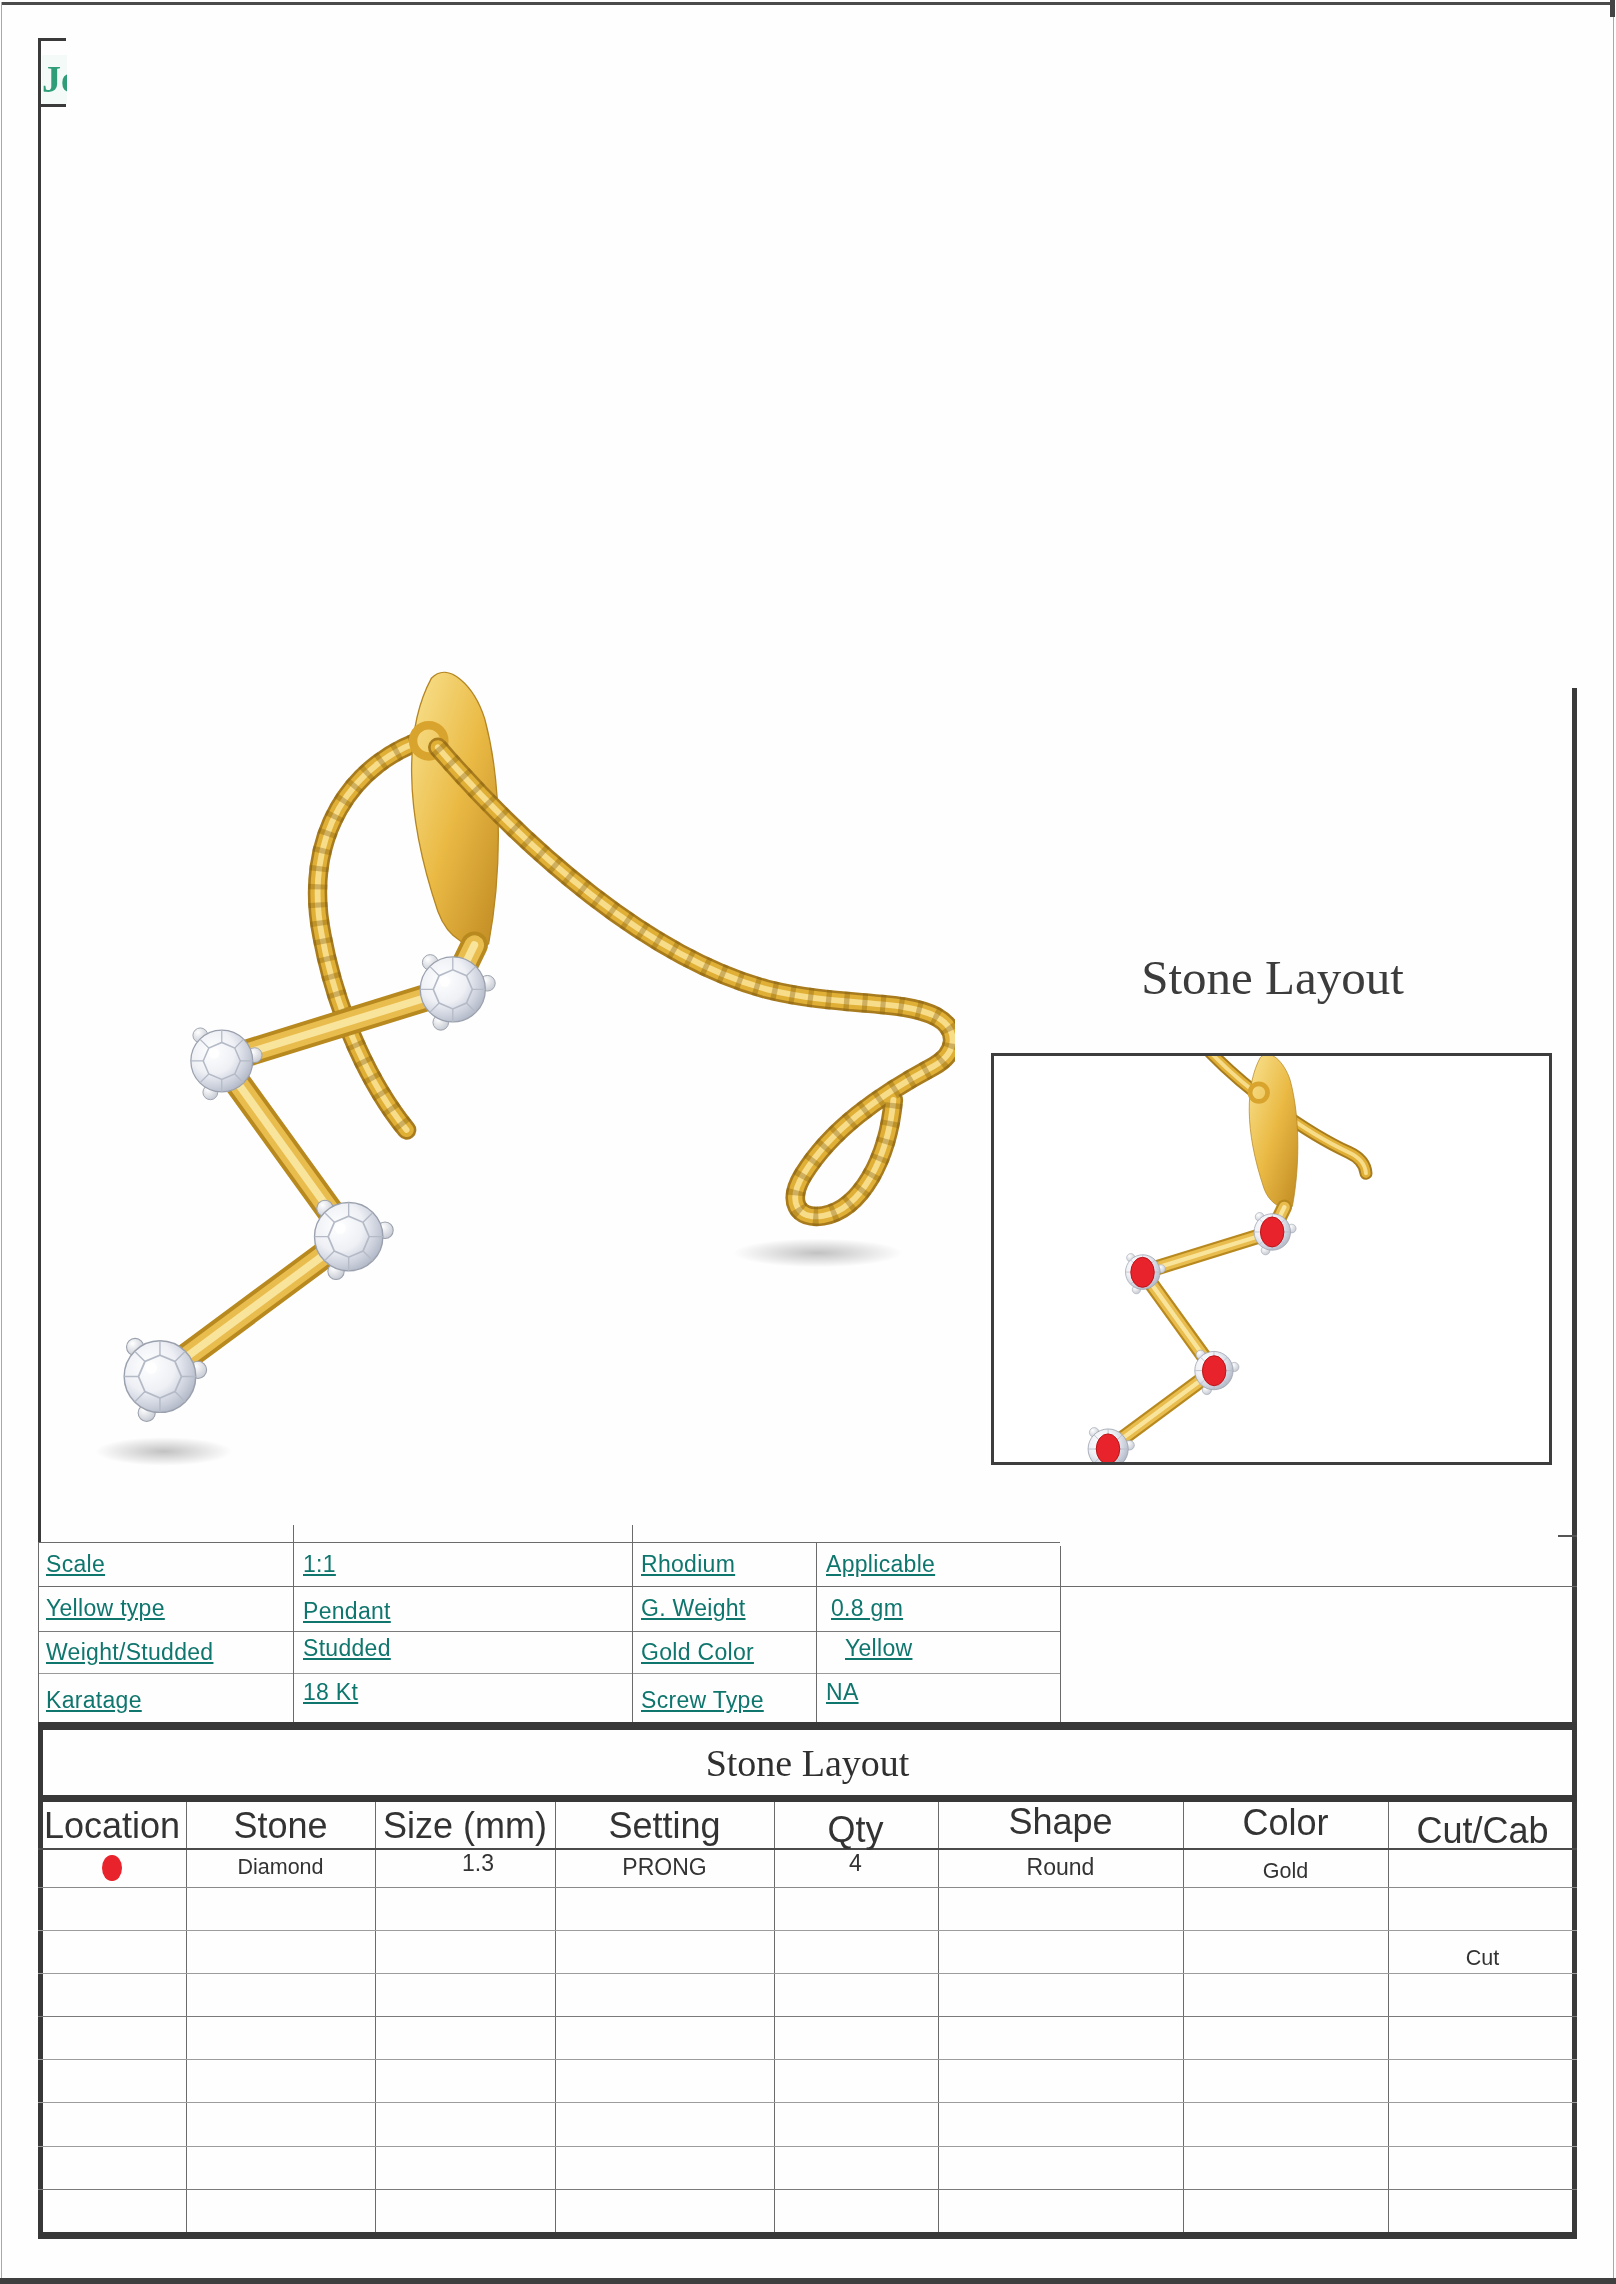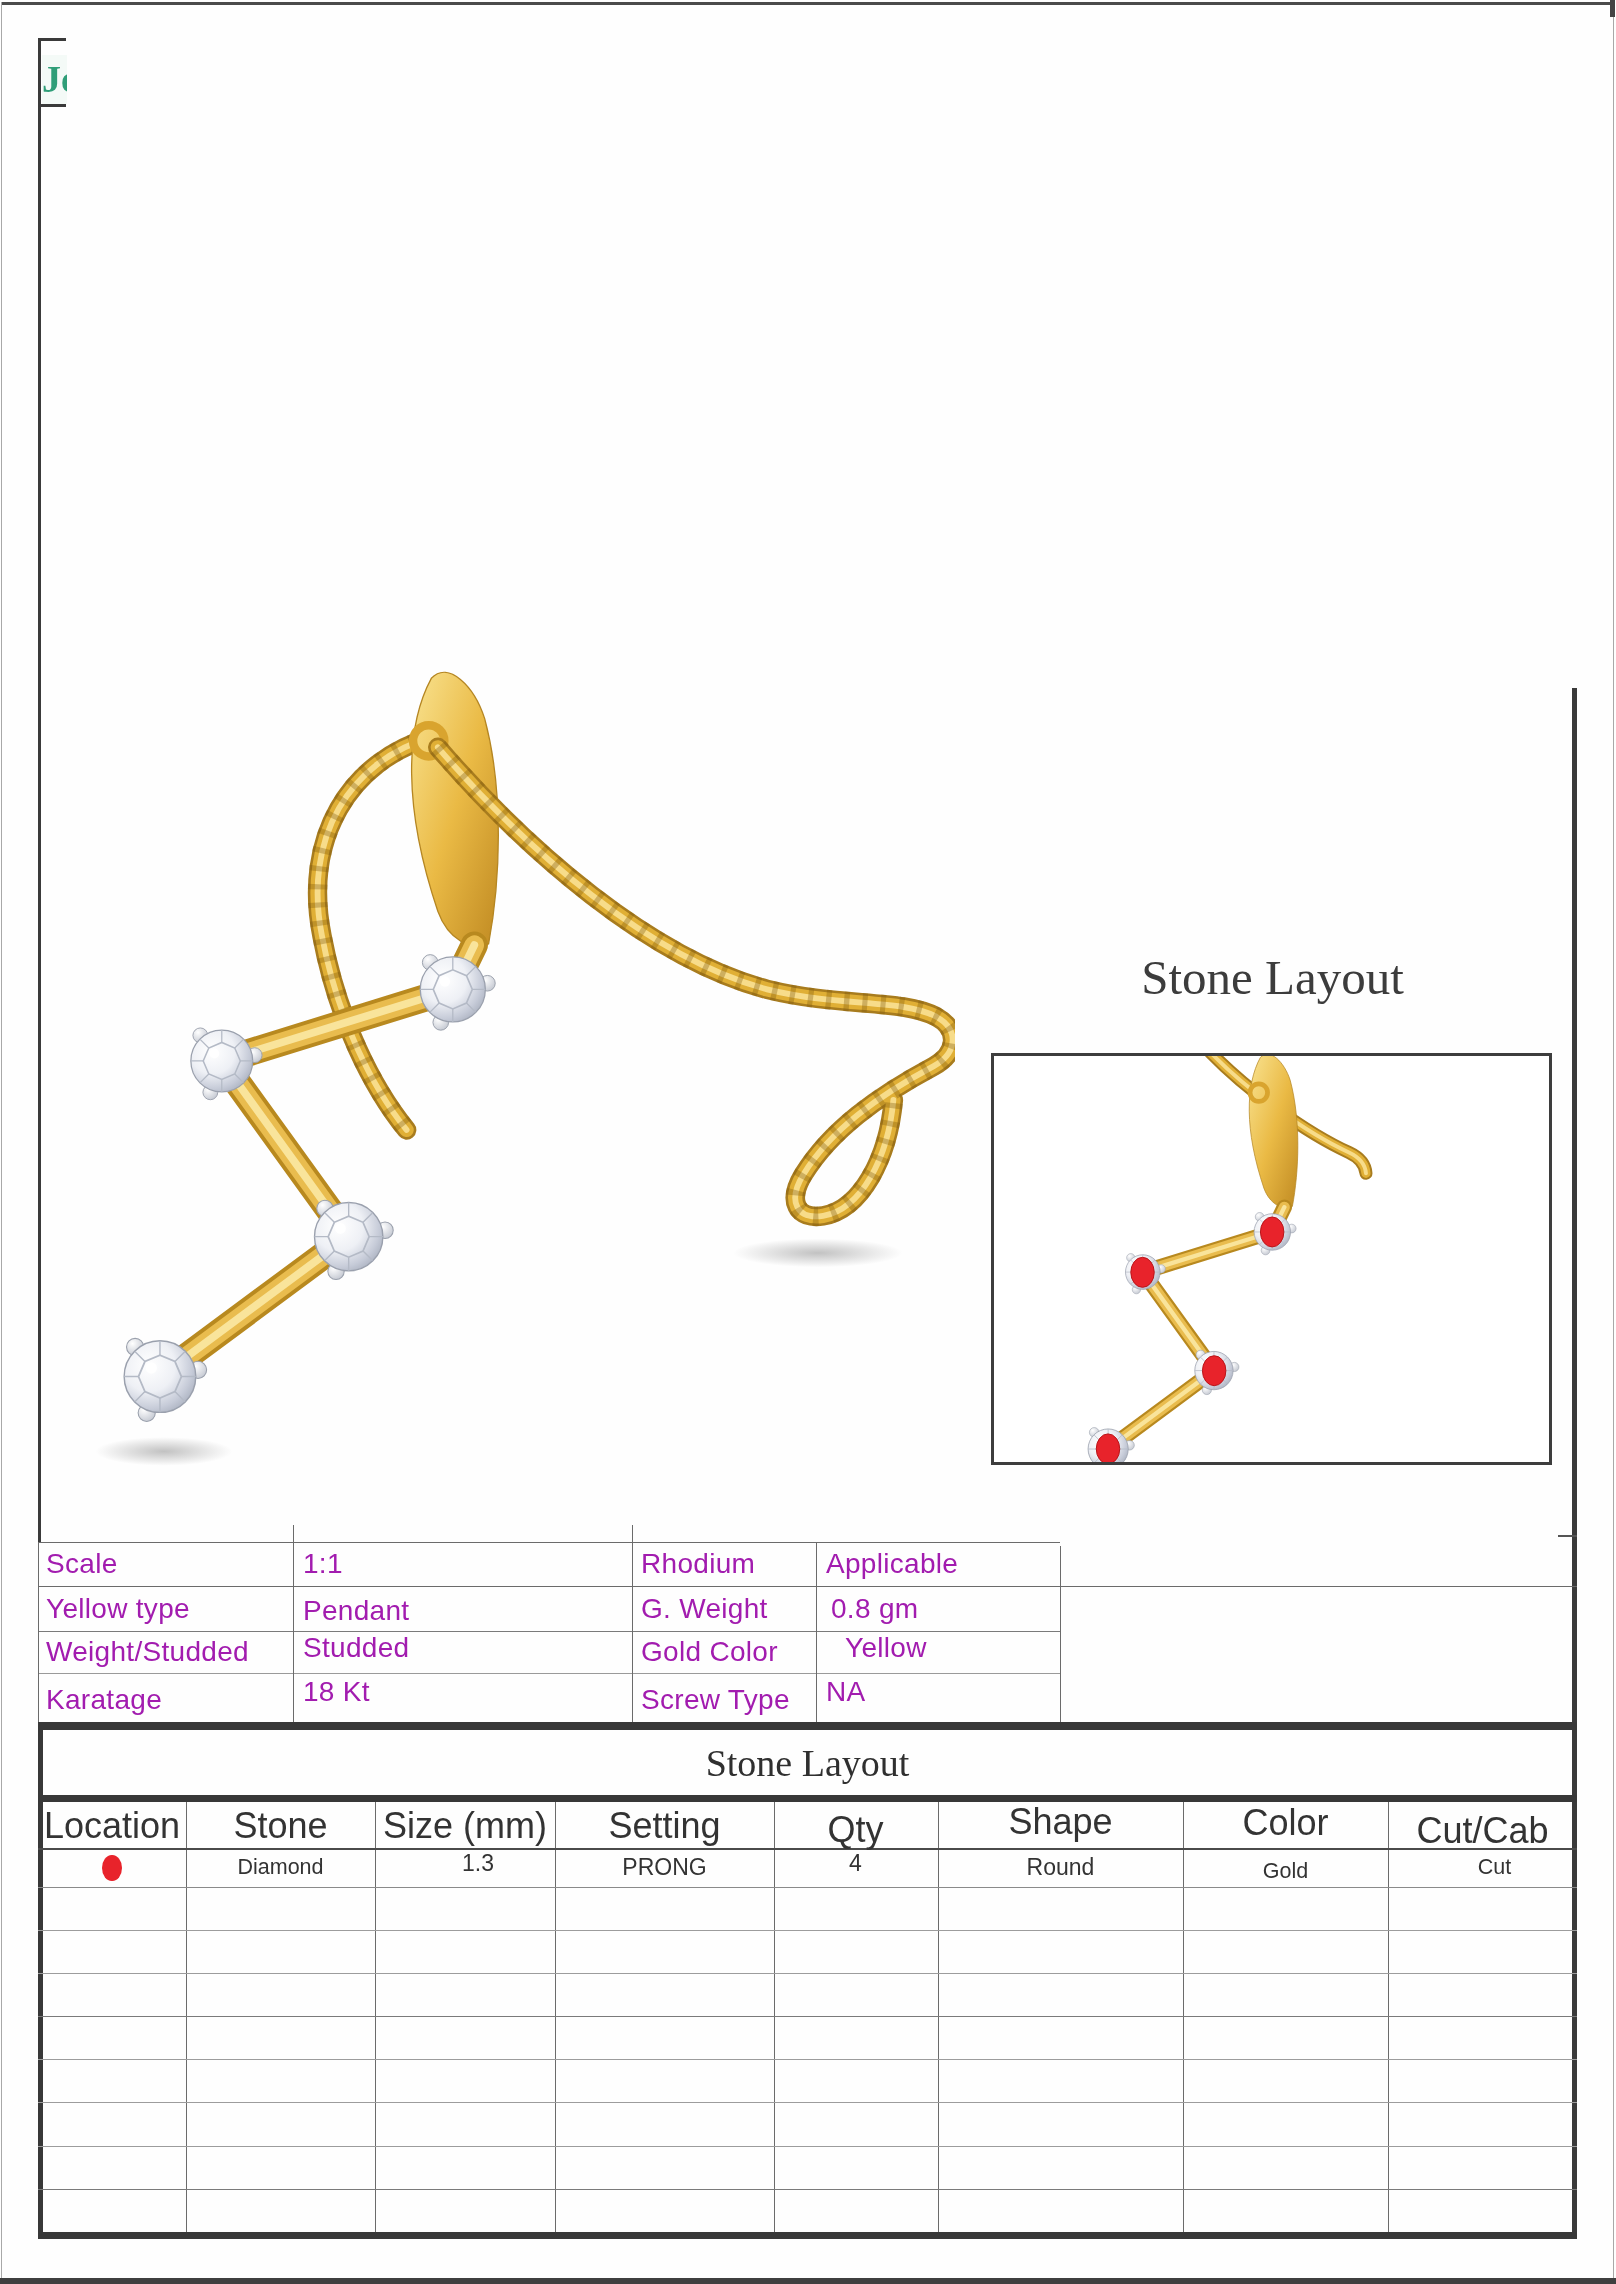--- a/index.html
+++ b/index.html
@@ -1,21 +1,21 @@
 <!DOCTYPE html>
 <html style="font-size:10.4px"><head>
 <meta charset="utf-8">
 <style>
   html,body{margin:0;padding:0;background:#ffffff;}
   #page{position:relative;width:1616px;height:2284px;background:#fefefe;overflow:hidden;
         font-family:"Liberation Sans",sans-serif;color:#3d3d3d;}
   .abs{position:absolute;}
   .ln{position:absolute;background:#6b6b6b;}
   .bar{position:absolute;background:#383838;}
-  .cell{position:absolute;display:flex;align-items:center;font-size:28px;color:#a21caf;letter-spacing:0.3px;}
+  .cell{position:absolute;display:flex;align-items:center;font-size:23px;color:#0f766e;letter-spacing:0.3px;text-decoration:underline;}
   .hcell{position:absolute;display:flex;align-items:center;justify-content:center;font-size:36px;color:#333;}
   .dcell{position:absolute;display:flex;align-items:center;justify-content:center;font-size:23px;color:#333;}
   .serifT{font-family:"Liberation Serif",serif;}
   #band-title{position:absolute;left:38px;top:1730px;width:1539px;height:65px;display:flex;
       align-items:center;justify-content:center;font-size:38px;color:#2f2f2f;}
   #big-heading{position:absolute;left:991px;top:949px;width:563px;text-align:center;
       font-size:49px;color:#3c3c3c;}
   #layout-box{position:absolute;left:991px;top:1053px;width:555px;height:406px;
       border:3.9px solid #3d3d3d;background:#fff;}
   #logo-clip{position:absolute;left:42px;top:55px;width:25px;height:49px;overflow:hidden;background:#f4faf7;}
@@ -194,16 +194,16 @@
 
   <div class="dcell" style="left:38px;top:1850px;width:148px;height:35px;">
     <span class="red-dot" style="background:#e8232b;"></span>
   </div>
   <div class="dcell" style="left:186px;top:1850px;width:189px;height:35px;font-size:21.5px;">Diamond</div>
   <div class="dcell" style="left:388px;top:1846px;width:180px;height:35px;">1.3</div>
   <div class="dcell" style="left:555px;top:1850px;width:219px;height:35px;">PRONG</div>
   <div class="dcell" style="left:774px;top:1846px;width:163px;height:35px;">4</div>
   <div class="dcell" style="left:938px;top:1850px;width:245px;height:35px;">Round</div>
   <div class="dcell" style="left:1183px;top:1854px;width:205px;height:35px;font-size:21.5px;">Gold</div>
-  <div class="dcell" style="left:1388px;top:1850px;width:189px;height:35px;font-size:21.5px;margin-left:12px;">Cut</div>
+  <div class="dcell" style="left:1388px;top:1941px;width:189px;height:35px;font-size:21.5px;">Cut</div>
 
 </div>
 
 
 </body></html>

